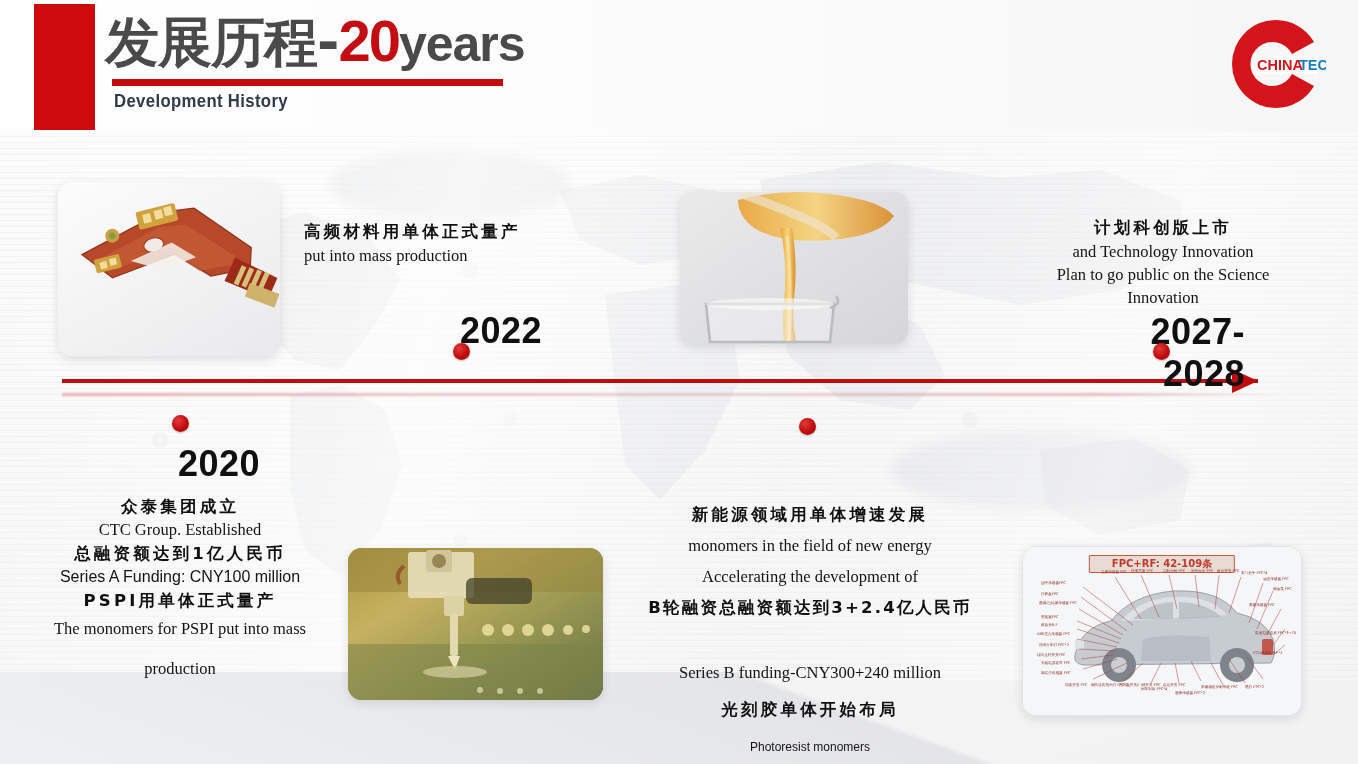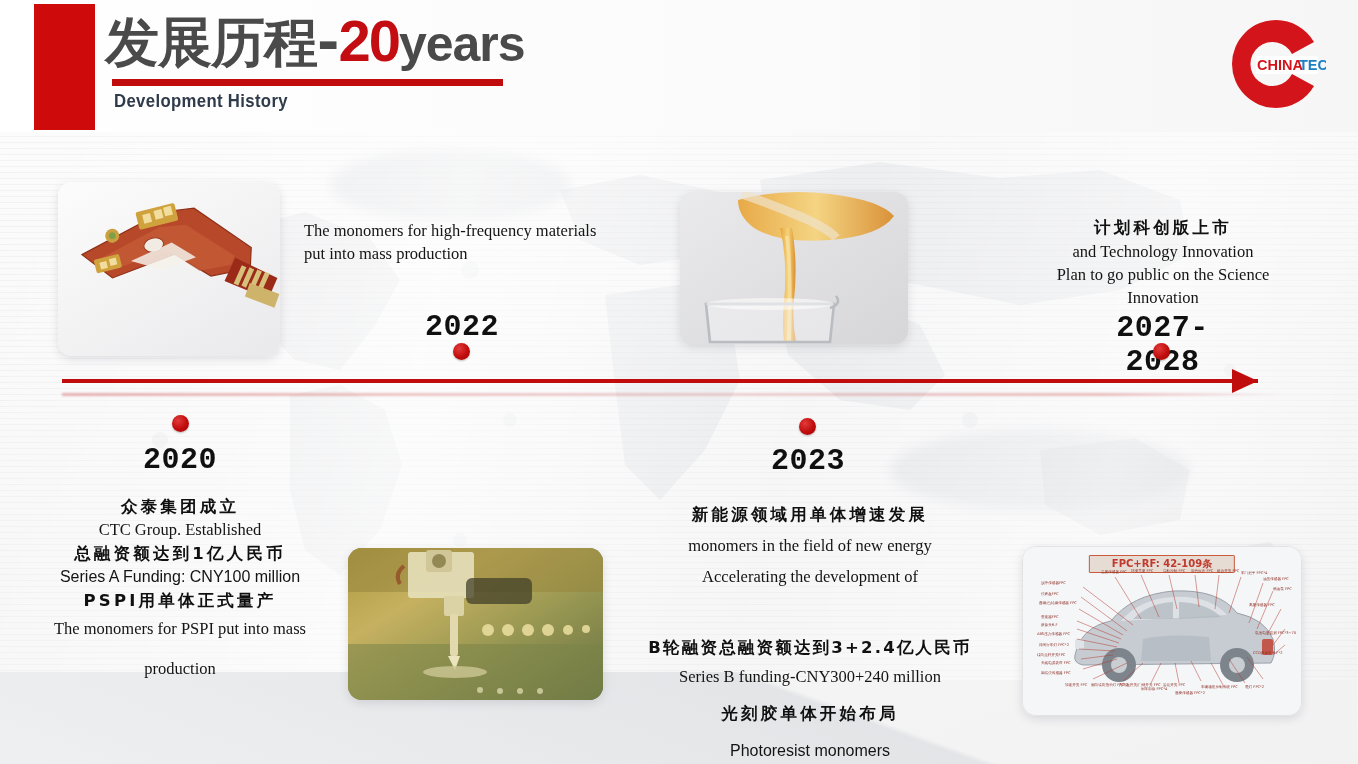--- a/index.html
+++ b/index.html
@@ -50,22 +50,22 @@
   .axis-head{position:absolute;left:1232px;top:369px;width:0;height:0;
     border-left:26px solid #c00c0c;border-top:12px solid transparent;border-bottom:12px solid transparent;}
   .axis-shadow{position:absolute;left:62px;top:393px;width:1220px;height:3px;
     background:linear-gradient(90deg, rgba(192,12,12,.30) 0%, rgba(192,12,12,.16) 55%, rgba(192,12,12,.26) 85%, rgba(192,12,12,0) 100%);
     filter:blur(1px);}
   .dot{position:absolute;width:17px;height:17px;border-radius:50%;
     background:radial-gradient(circle at 36% 32%, #e23a3a 0%, #c00c0c 55%, #9d0606 100%);
     box-shadow:0 1px 2px rgba(0,0,0,.25);}
 
   
-  .year{position:absolute;font-family:Liberation Mono, monospace;font-weight:bold;
-    font-size:30px;color:#101010;letter-spacing:.5px;text-align:center;}
+  .year{position:absolute;font-family:Liberation Sans, sans-serif;font-weight:bold;
+    font-size:36px;color:#101010;letter-spacing:.5px;text-align:right;}
   .ms-cn{font-family:"DejaVu Sans", sans-serif;font-weight:bold;font-size:16.5px;color:#101010;
     letter-spacing:3.2px;line-height:25px;}
   .ms-en{font-family:"Liberation Serif", serif;font-size:16.5px;color:#141414;line-height:22px;}
   .ms-box{position:absolute;text-align:center;}
 
   
   .card{position:absolute;border-radius:14px;overflow:hidden;
     box-shadow:0 3px 10px rgba(110,110,118,.20);}
 
   
@@ -327,36 +327,35 @@
     <div class="ms-cn">众泰集团成立</div>
     <div class="ms-en">CTC Group. Established</div>
     <div class="ms-cn">总融资额达到1亿人民币</div>
     <div class="ms-en" style="font-family:'Liberation Sans',sans-serif;font-size:16px;">Series A Funding: CNY100 million</div>
     <div class="ms-cn">PSPI用单体正式量产</div>
     <div class="ms-en" style="line-height:31px;">The monomers for PSPI put into mass</div>
     <div class="ms-en" style="line-height:31px;margin-top:9px;">production</div>
   </div>
 
   <div class="ms-box" style="left:304px;top:219px;width:334px;text-align:left;">
-    <div class="ms-en" style="line-height:23px;">The monomers for high-frequency materials</div>
+    <div class="ms-cn">高频材料用单体正式量产</div>
     <div class="ms-en" style="line-height:23px;">put into mass production</div>
   </div>
   <div class="year" style="left:382px;top:310px;width:160px;">2022</div>
   <div class="dot" style="left:453px;top:343px;"></div>
 
   <div class="dot" style="left:799px;top:418px;"></div>
-  <div class="year" style="left:728px;top:444px;width:160px;">2023</div>
   <div class="ms-box" style="left:616px;top:500px;width:388px;">
     <div class="ms-cn" style="line-height:30px;">新能源领域用单体增速发展</div>
     <div class="ms-en" style="line-height:31px;">monomers in the field of new energy</div>
     <div class="ms-en" style="line-height:31px;">Accelerating the development of</div>
-    <div class="ms-cn" style="letter-spacing:2.2px;line-height:32px;margin-top:40px;">B轮融资总融资额达到3+2.4亿人民币</div>
-    <div class="ms-en" style="line-height:25px;">Series B funding-CNY300+240 million</div>
+    <div class="ms-cn" style="letter-spacing:2.2px;line-height:32px;">B轮融资总融资额达到3+2.4亿人民币</div>
+    <div class="ms-en" style="line-height:25px;margin-top:36px;">Series B funding-CNY300+240 million</div>
     <div class="ms-cn" style="line-height:50px;">光刻胶单体开始布局</div>
-    <div class="ms-en" style="font-family:'Liberation Sans',sans-serif;font-size:16px;line-height:24px;">Photoresist monomers</div>
+    <div class="ms-en" style="font-family:'Liberation Sans',sans-serif;font-size:12px;line-height:24px;">Photoresist monomers</div>
   </div>
 
   <div class="ms-box" style="left:1034px;top:215px;width:258px;">
     <div class="ms-cn">计划科创版上市</div>
     <div class="ms-en" style="line-height:23px;">and Technology Innovation</div>
     <div class="ms-en" style="line-height:23px;">Plan to go public on the Science</div>
     <div class="ms-en" style="line-height:23px;">Innovation</div>
   </div>
   <div class="year" style="left:1080px;top:311px;width:165px;">2027-2028</div>
   <div class="dot" style="left:1153px;top:343px;"></div>

